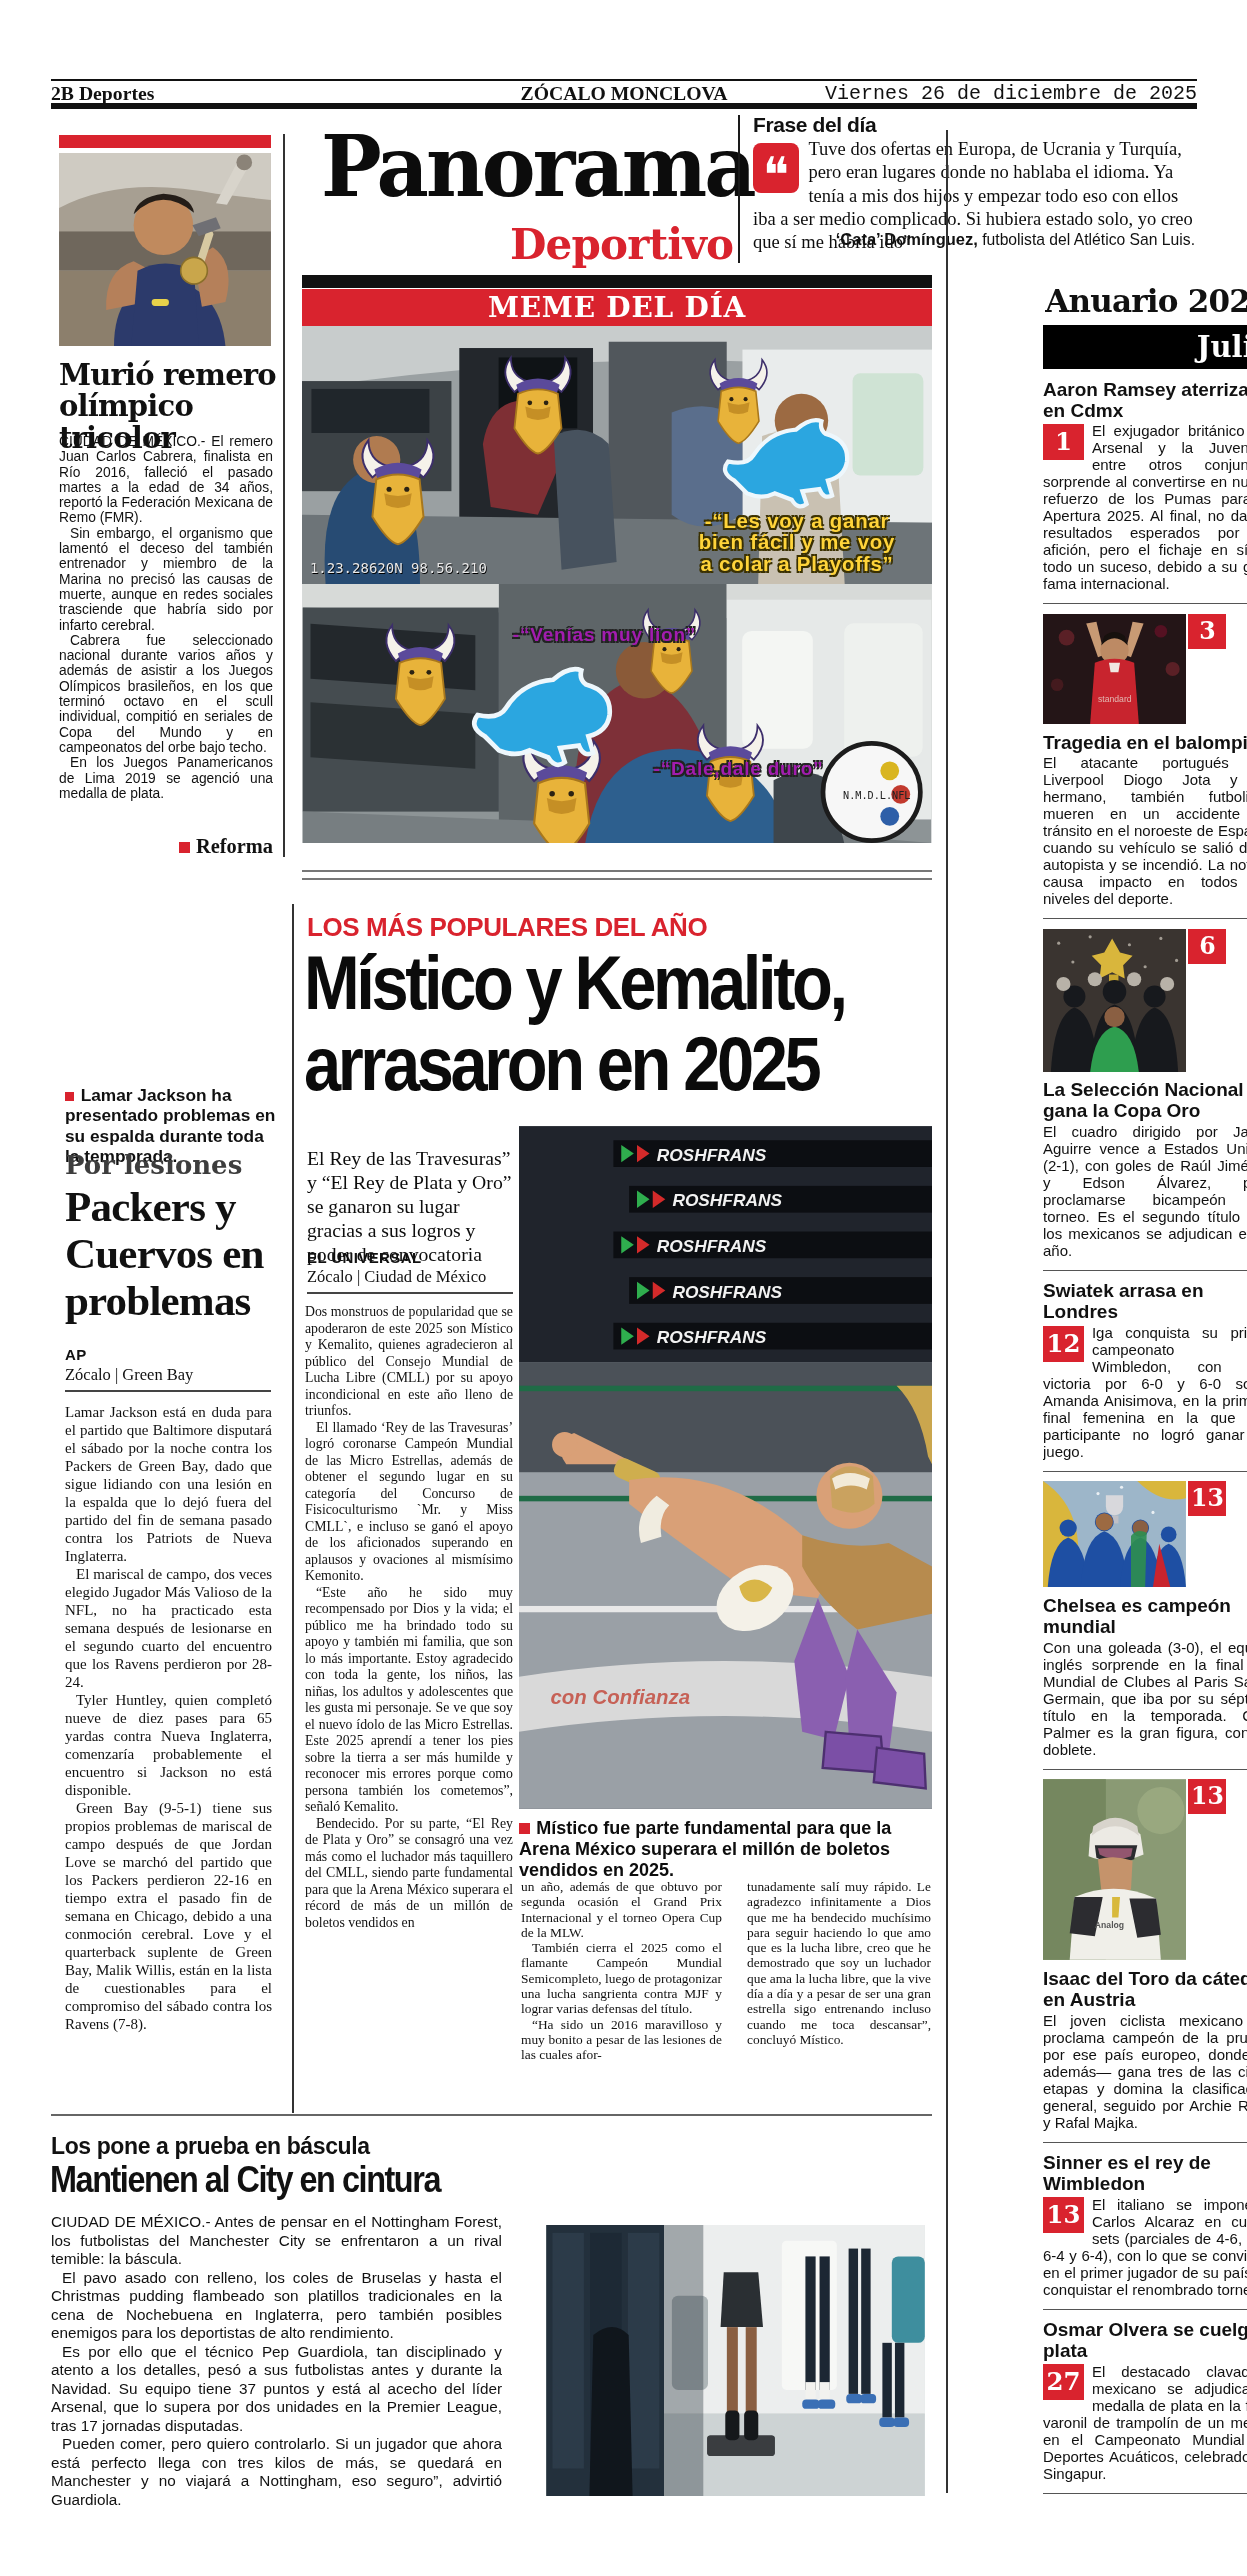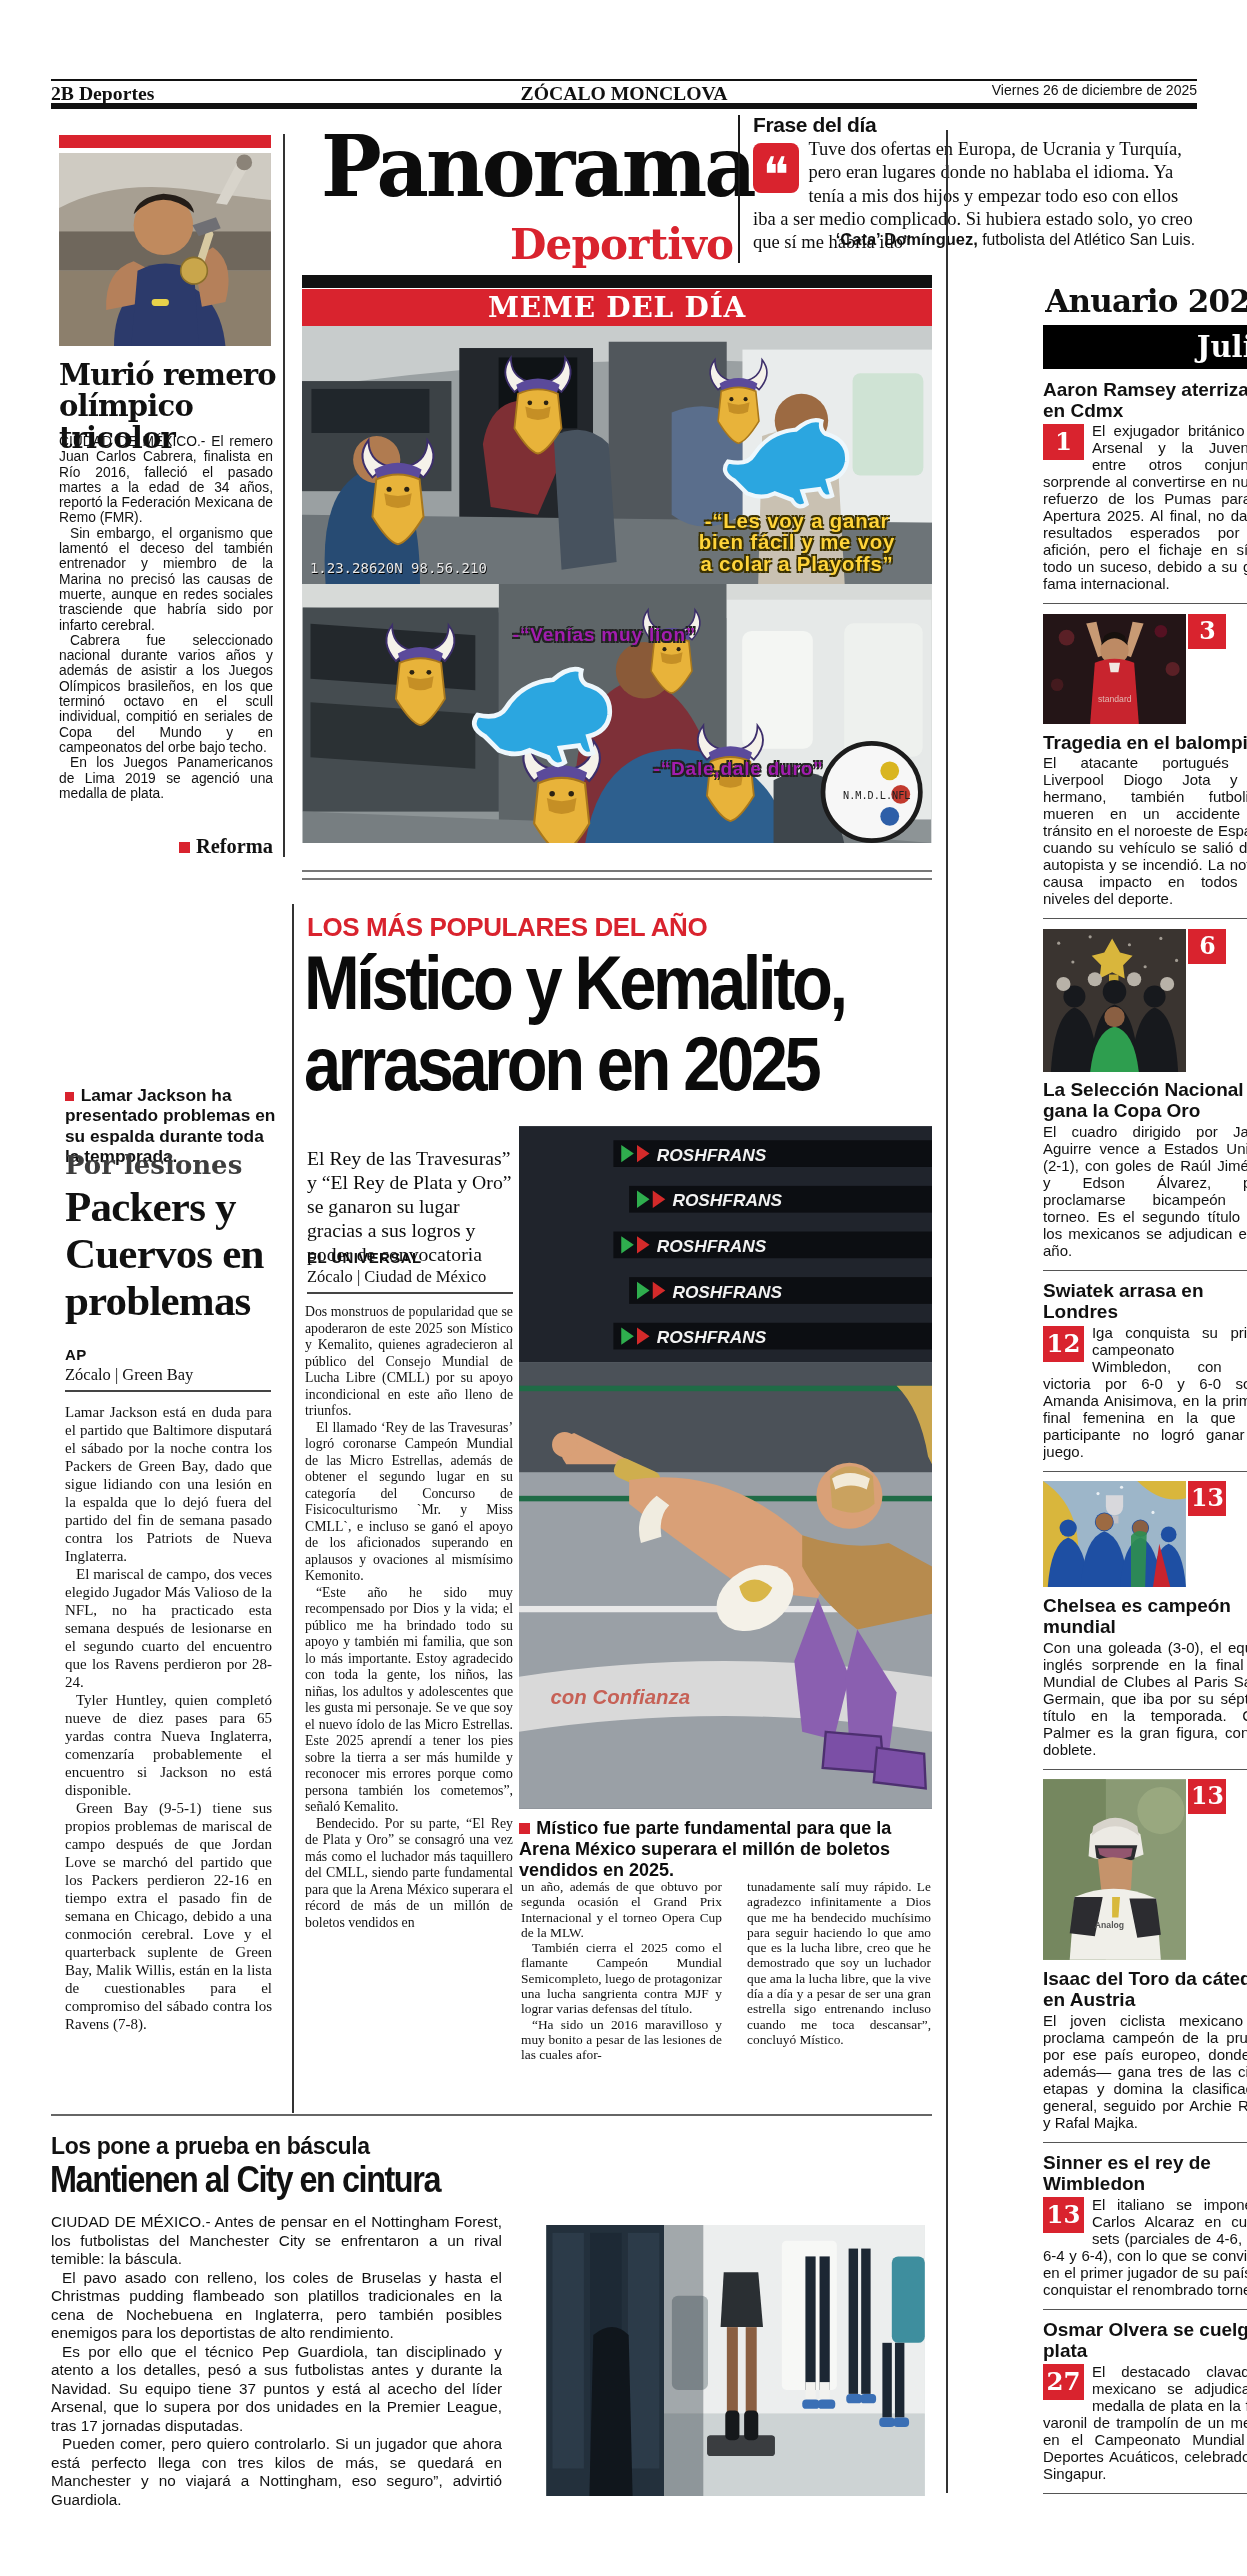--- a/index.html
+++ b/index.html
@@ -1,21 +1,21 @@
 <!DOCTYPE html>
 <html style="font-size:12.6px"><head>
 <meta charset="utf-8">
 <style>
   html,body{margin:0;padding:0;background:#e8e8e4;}
   #page{position:relative;width:1248px;height:2576px;background:#ffffff;overflow:hidden;
         font-family:"Liberation Sans",sans-serif;color:#111;}
   .abs{position:absolute;}
   
   .hdr-txt{font-family:"Liberation Serif",serif;font-weight:bold;font-size:19.7px;}
-  .hdr-date{font-family:Liberation Sans, sans-serif;font-weight:bold;font-size:14px;}
+  .hdr-date{font-family:Liberation Mono, monospace;font-weight:bold;font-size:20px;}
   .rule{background:#111;}
   
   .masthead-title{font-family:"DejaVu Serif",serif;font-weight:900;font-size:85px;line-height:1;
       letter-spacing:-3.1px;transform:scaleX(.95);transform-origin:left top;color:#0c0c0c;}
   .masthead-sub{font-family:"DejaVu Serif",serif;font-weight:900;font-size:42px;color:#d9232e;letter-spacing:-0.8px;}
   .vline{background:#1a1a1a;width:2.4px;}
   .quote-label{font-weight:bold;font-size:21px;letter-spacing:-0.4px;}
   .quote-icon{width:46px;height:50px;background:#d9232e;border-radius:7.9px;color:#fff;
       font-family:"DejaVu Serif",serif;font-size:49px;line-height:66px;text-align:center;float:left;margin:4.7px 9.4px 1.6px 0;}
   .quote-text{font-family:"Liberation Serif",serif;font-size:18.5px;line-height:1.26;color:#0d0d0d;}

